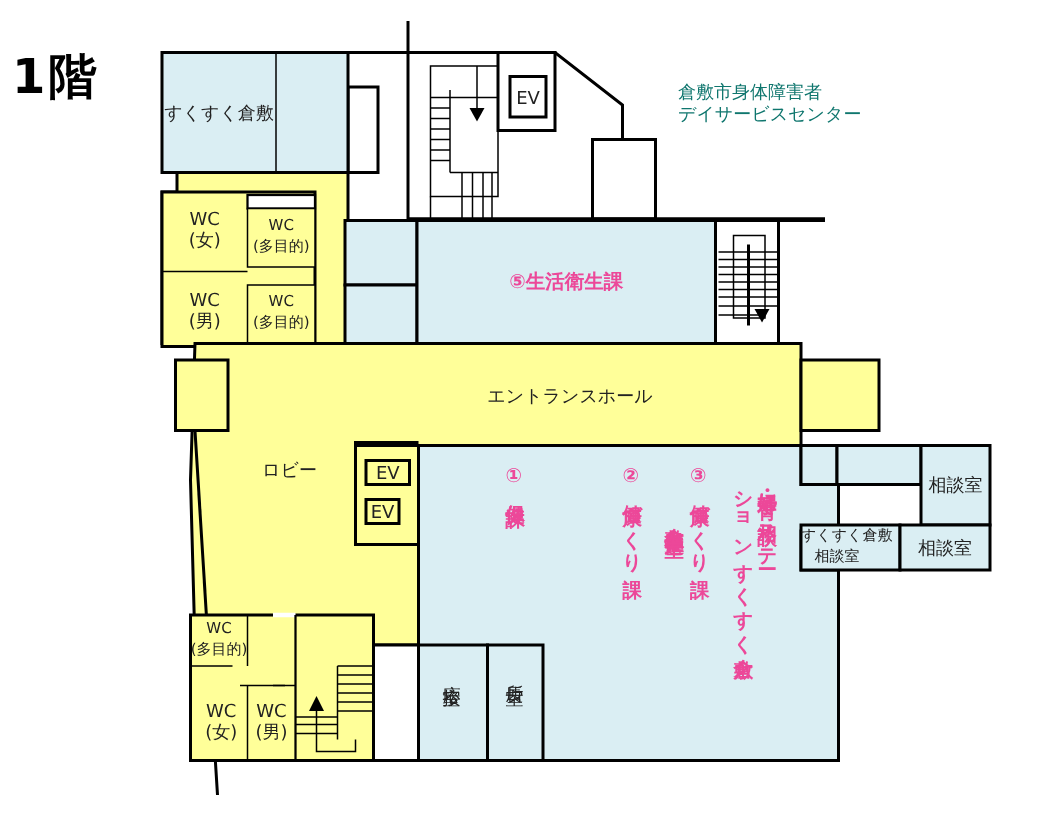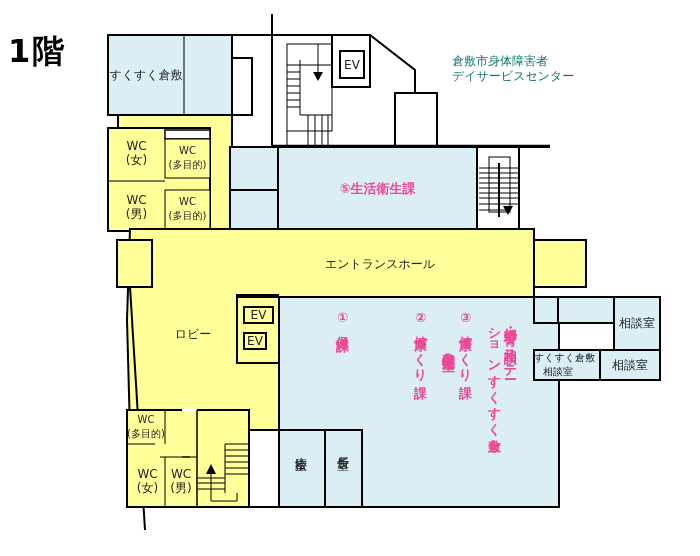--- a/index.html
+++ b/index.html
@@ -150,21 +150,21 @@
   <div>WC</div>
   <div>(男)</div>
 </div>
 <div class="lbl small" style="left:165px;top:195px;width:45px;">
   <div>WC</div>
   <div>(多目的)</div>
 </div>
 
 <div class="lbl bold" style="left:278px;top:182px;width:199px;">⑤生活衛生課</div>
 <div class="lbl" style="left:280px;top:258px;width:200px;font-family:Liberation Mono, monospace;">エントランスホール</div>
-<div class="lbl" style="left:168px;top:327px;width:50px;">ロビー</div>
+<div class="lbl" style="left:168px;top:306px;width:50px;">ロビー</div>
 <div class="lbl" style="left:244px;top:308px;width:29px;">EV</div>
 <div class="lbl" style="left:244px;top:334px;width:22px;">EV</div>
 
 <div class="lbl vert bold" style="left:334px;top:310px;">①保健課</div>
 <div class="lbl vert bold" style="left:412px;top:310px;">②健康づくり課</div>
 <div class="lbl vert bold" style="left:457px;top:310px;">③健康づくり課</div>
 <div class="lbl vert bold" style="left:440px;top:342px;">倉敷保健推進室</div>
 <div class="lbl vert bold" style="left:502px;top:318px;">妊婦・子育て相談ステー</div>
 <div class="lbl vert bold" style="left:486px;top:318px;">ションすくすく倉敷</div>
 

